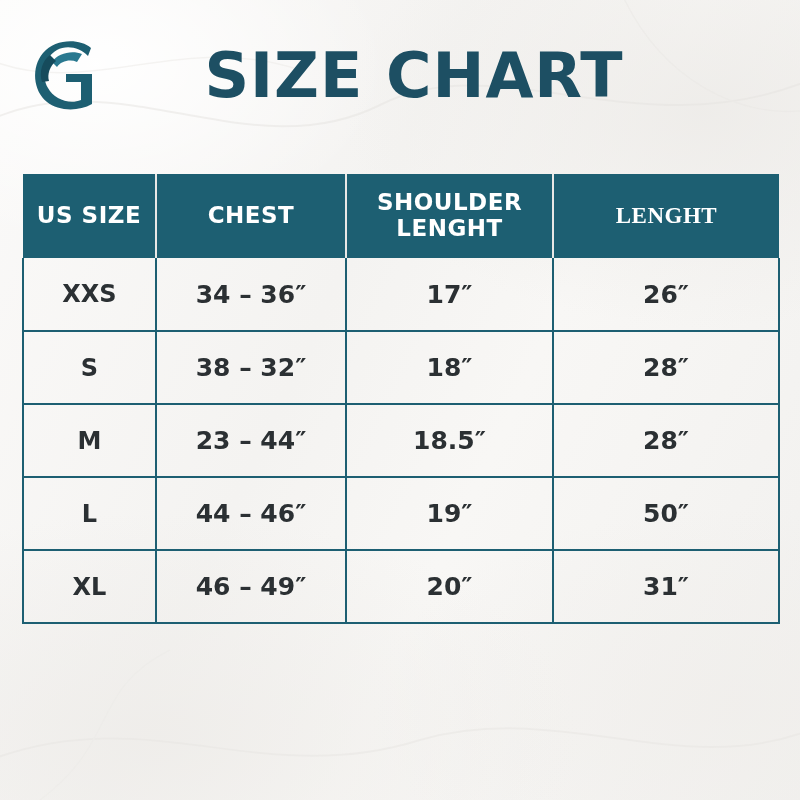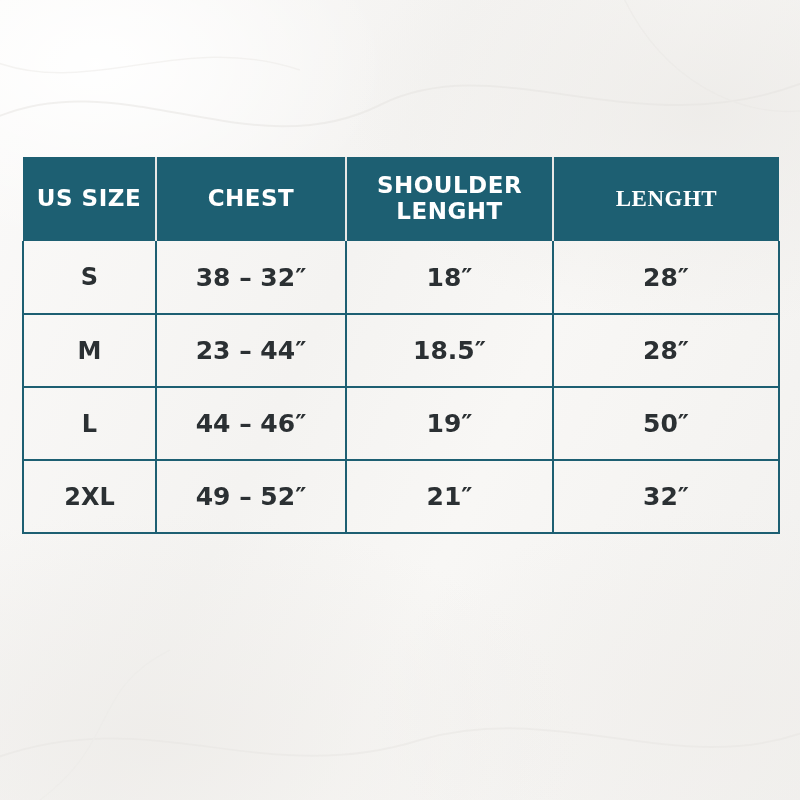--- a/index.html
+++ b/index.html
@@ -72,20 +72,21 @@
   .table-wrap {
     position: absolute;
     left: 22px;
     top: 157px;
     width: 756px;
   }
   table.size-chart {
     border-collapse: collapse;
     width: 756px;
     table-layout: fixed;
+    margin-top: 17px;
   }
   table.size-chart col.c1 { width: 133px; }
   table.size-chart col.c2 { width: 190px; }
   table.size-chart col.c3 { width: 207px; }
   table.size-chart col.c4 { width: 226px; }
 
   table.size-chart thead th {
     background: #1d5f72;
     color: #ffffff;
     font-size: 23px;
@@ -129,20 +130,32 @@
 <svg class="bg-veins" width="800" height="800" viewBox="0 0 800 800">
   <path d="M-10 120 C 120 60, 250 170, 380 105 C 500 45, 640 150, 810 80" stroke="#e6e4e1" stroke-width="2" fill="none"></path>
   <path d="M-10 60 C 90 100, 180 30, 300 70" stroke="#eceae7" stroke-width="1.5" fill="none"></path>
   <path d="M620 -10 C 660 80, 740 120, 810 110" stroke="#eae8e5" stroke-width="1.5" fill="none"></path>
   <path d="M-10 760 C 150 700, 260 790, 420 740 C 560 700, 680 780, 810 730" stroke="#e8e6e3" stroke-width="2" fill="none"></path>
   <path d="M40 800 C 120 740, 90 690, 170 650" stroke="#ecebe8" stroke-width="1.5" fill="none"></path>
 </svg>
 
 <div class="page">
 
+  <div class="header">
+    <div class="logo">
+      <svg width="78" height="78" viewBox="0 0 78 78">
+        <g>
+          <path d="M58 20 C 50 11, 36 9, 27 14 C 14 21, 11 40, 18 52 C 24 63, 39 69, 51 64 L 51 46 L 36 46 L 36 38 L 62 38 L 62 68 C 48 76, 28 75, 17 66 C 3 55, 1 31, 13 17 C 25 3, 49 2, 61 12 Z" fill="#1d5f72"></path>
+          <path d="M22 26 C 28 17, 42 14, 52 18 L 47 26 C 40 23, 31 25, 27 31 Z" fill="#2a7990"></path>
+          <path d="M12 46 C 9 36, 12 25, 20 19 L 26 25 C 20 30, 17 38, 19 45 Z" fill="#164b5c"></path>
+        </g>
+      </svg>
+    </div>
+    <div class="title">SIZE CHART</div>
+  </div>
 
   <div class="table-wrap">
     <table class="size-chart">
       <colgroup>
         <col class="c1">
           <col class="c2">
           <col class="c3">
           <col class="c4">
       </colgroup>
       <thead>
@@ -151,40 +164,46 @@
           <th>CHEST</th>
           <th>
             <span>SHOULDER</span><br>
             <span>LENGHT</span>
           </th>
           <th>LENGHT</th>
         </tr>
       </thead>
       <tbody>
         <tr>
+          <td>XXS</td>
+          <td>34 – 36″</td>
+          <td>17″</td>
+          <td>26″</td>
+        </tr>
+        <tr>
           <td>S</td>
           <td>38 – 32″</td>
           <td>18″</td>
           <td>28″</td>
         </tr>
         <tr>
           <td>M</td>
           <td>23 – 44″</td>
           <td>18.5″</td>
           <td>28″</td>
         </tr>
         <tr>
           <td>L</td>
           <td>44 – 46″</td>
           <td>19″</td>
           <td>50″</td>
         </tr>
         <tr>
-          <td>2XL</td>
-          <td>49 – 52″</td>
-          <td>21″</td>
-          <td>32″</td>
+          <td>XL</td>
+          <td>46 – 49″</td>
+          <td>20″</td>
+          <td>31″</td>
         </tr>
       </tbody>
     </table>
   </div>
 
 </div>
 
 </body></html>

